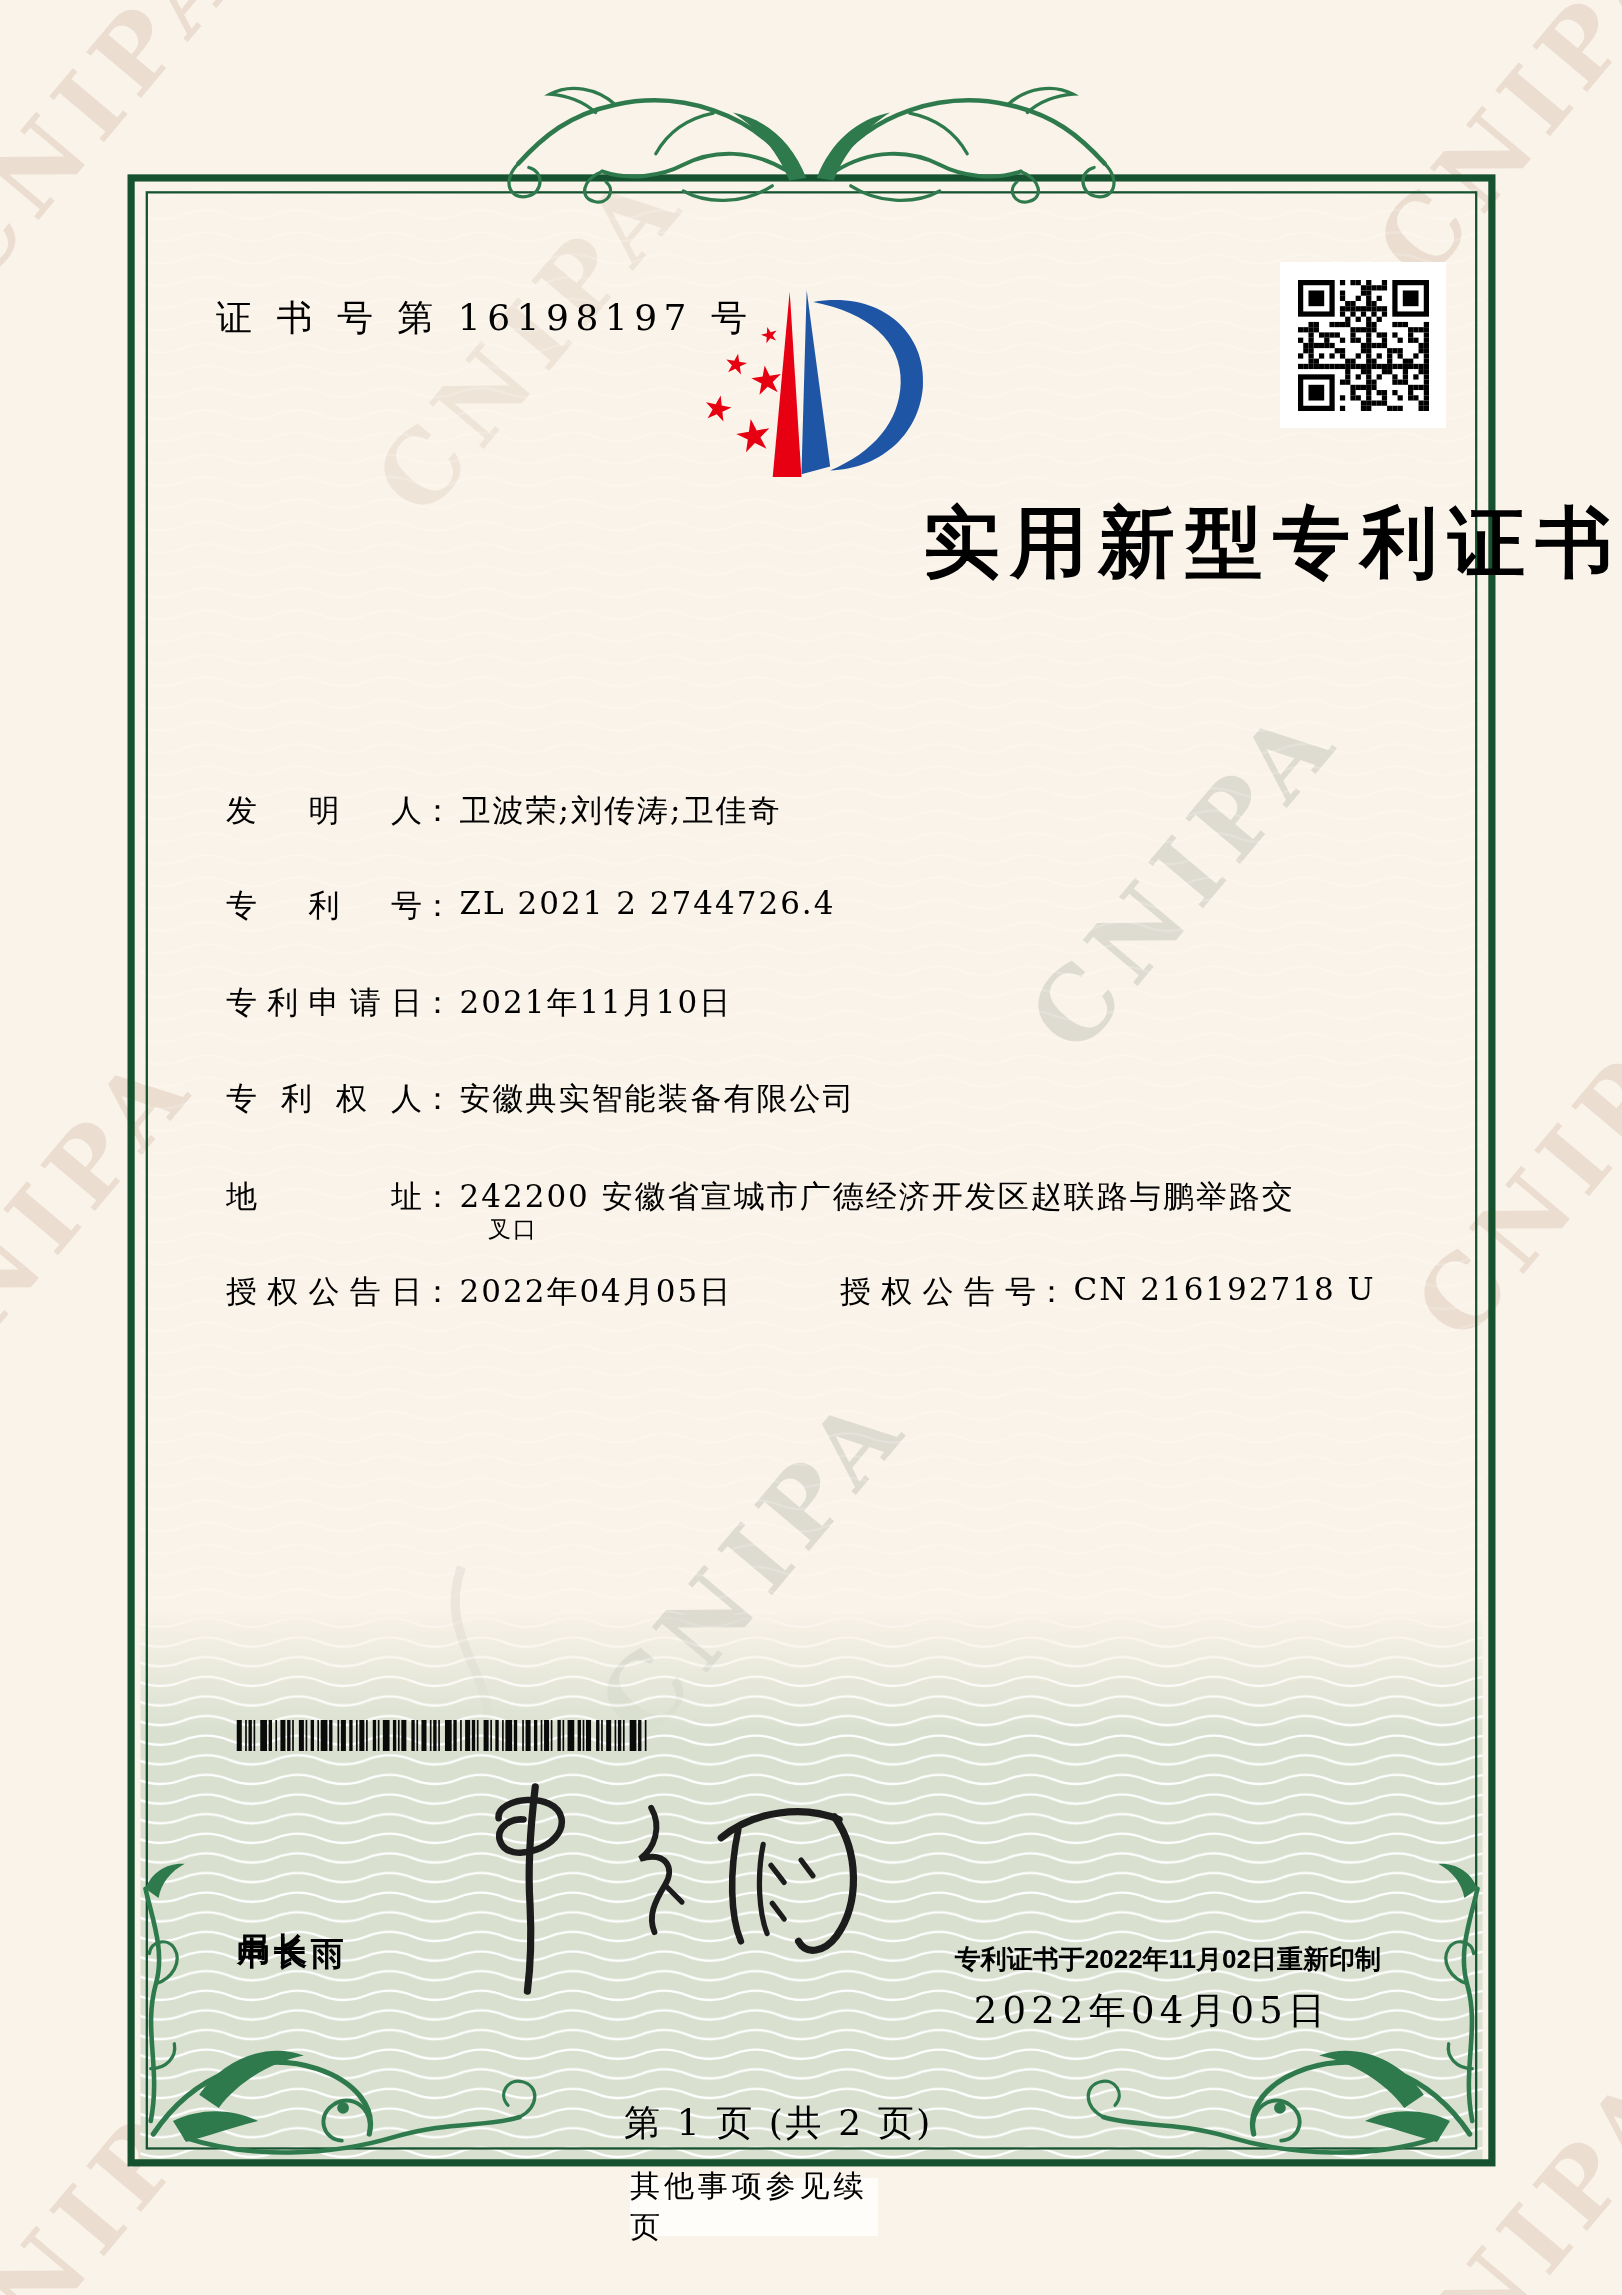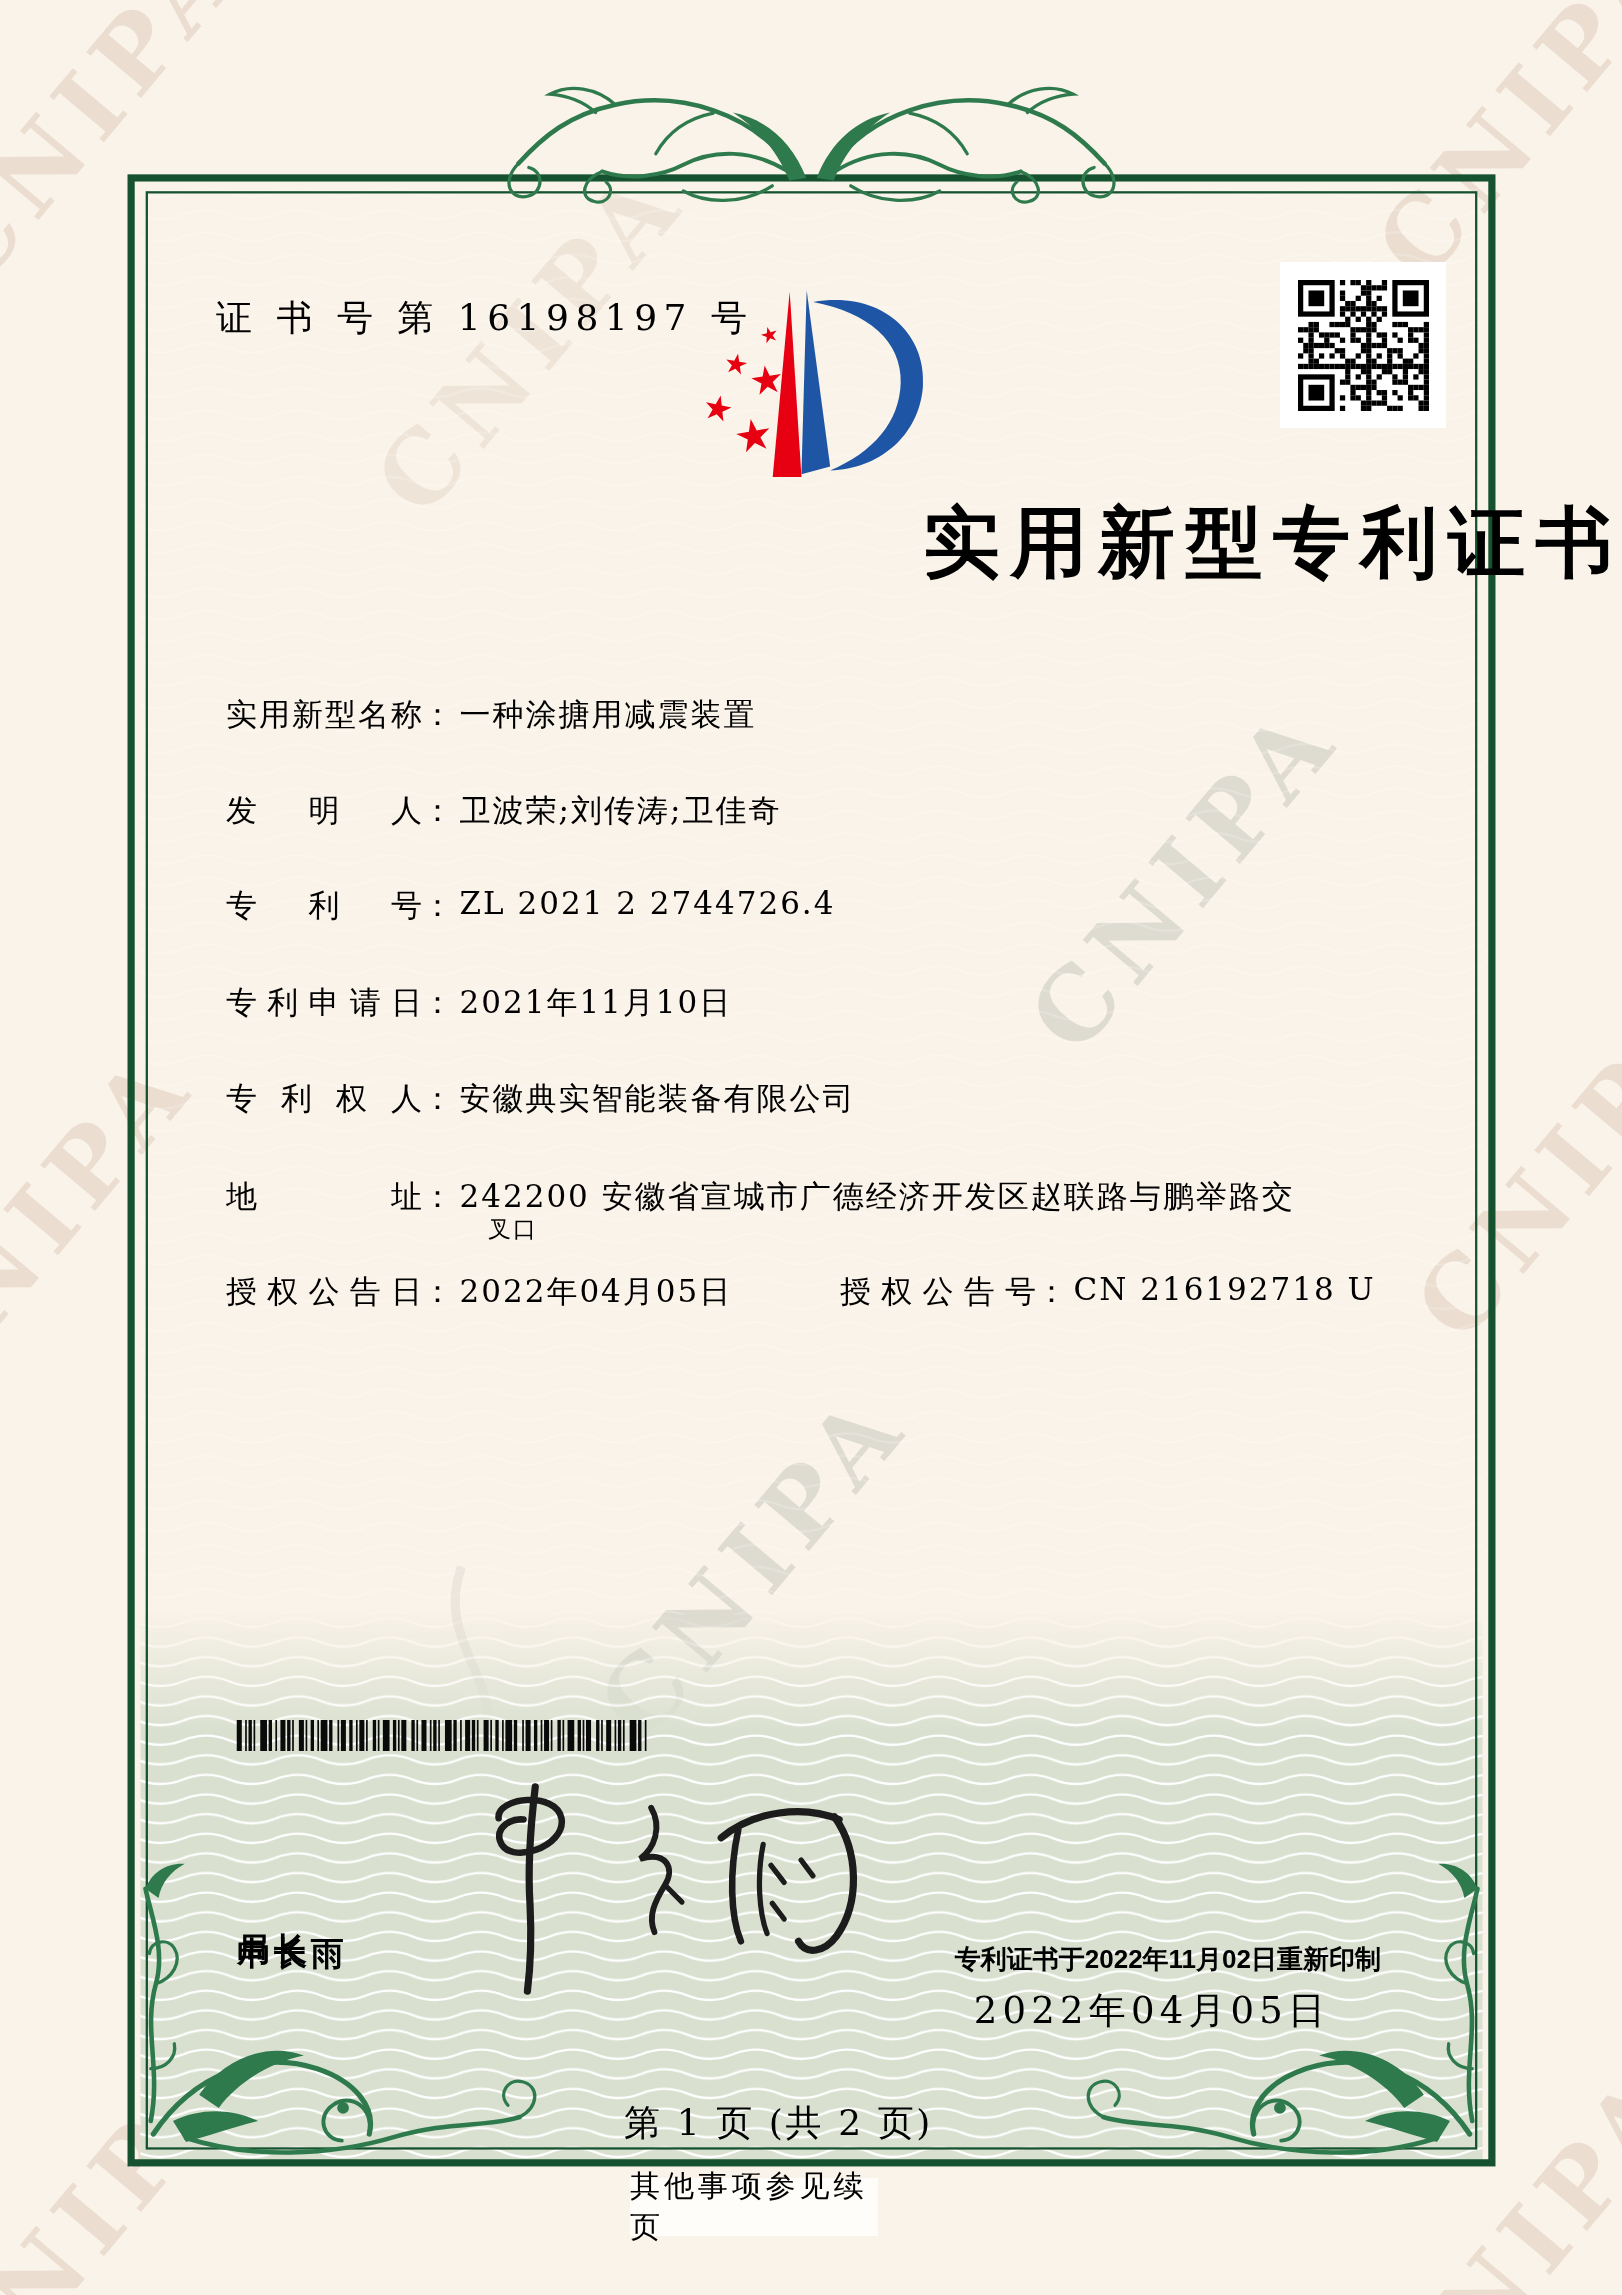--- a/index.html
+++ b/index.html
@@ -366,23 +366,20 @@
         <rect x="136" y="192" width="8" height="8" fill="#000"></rect>
         <rect x="144" y="192" width="8" height="8" fill="#000"></rect>
         <rect x="152" y="192" width="8" height="8" fill="#000"></rect>
         <rect x="184" y="192" width="8" height="8" fill="#000"></rect>
         <rect x="192" y="192" width="8" height="8" fill="#000"></rect>
       </svg>
   </div>
 
   <div class="title">实用新型专利证书</div>
 
-  <div class="frow" style="top:694px">
-    <span class="flabel">实用新型名称</span><span class="fcolon">：</span><span class="fvalue">一种涂搪用减震装置</span>
-  </div>
   <div class="frow" style="top:790px">
     <span class="flabel">发明人</span><span class="fcolon">：</span><span class="fvalue">卫波荣;刘传涛;卫佳奇</span>
   </div>
   <div class="frow" style="top:885px">
     <span class="flabel">专利号</span><span class="fcolon">：</span><span class="fvalue">ZL 2021 2 2744726.4</span>
   </div>
   <div class="frow" style="top:982px">
     <span class="flabel">专利申请日</span><span class="fcolon">：</span><span class="fvalue">2021年11月10日</span>
   </div>
   <div class="frow" style="top:1078px">

